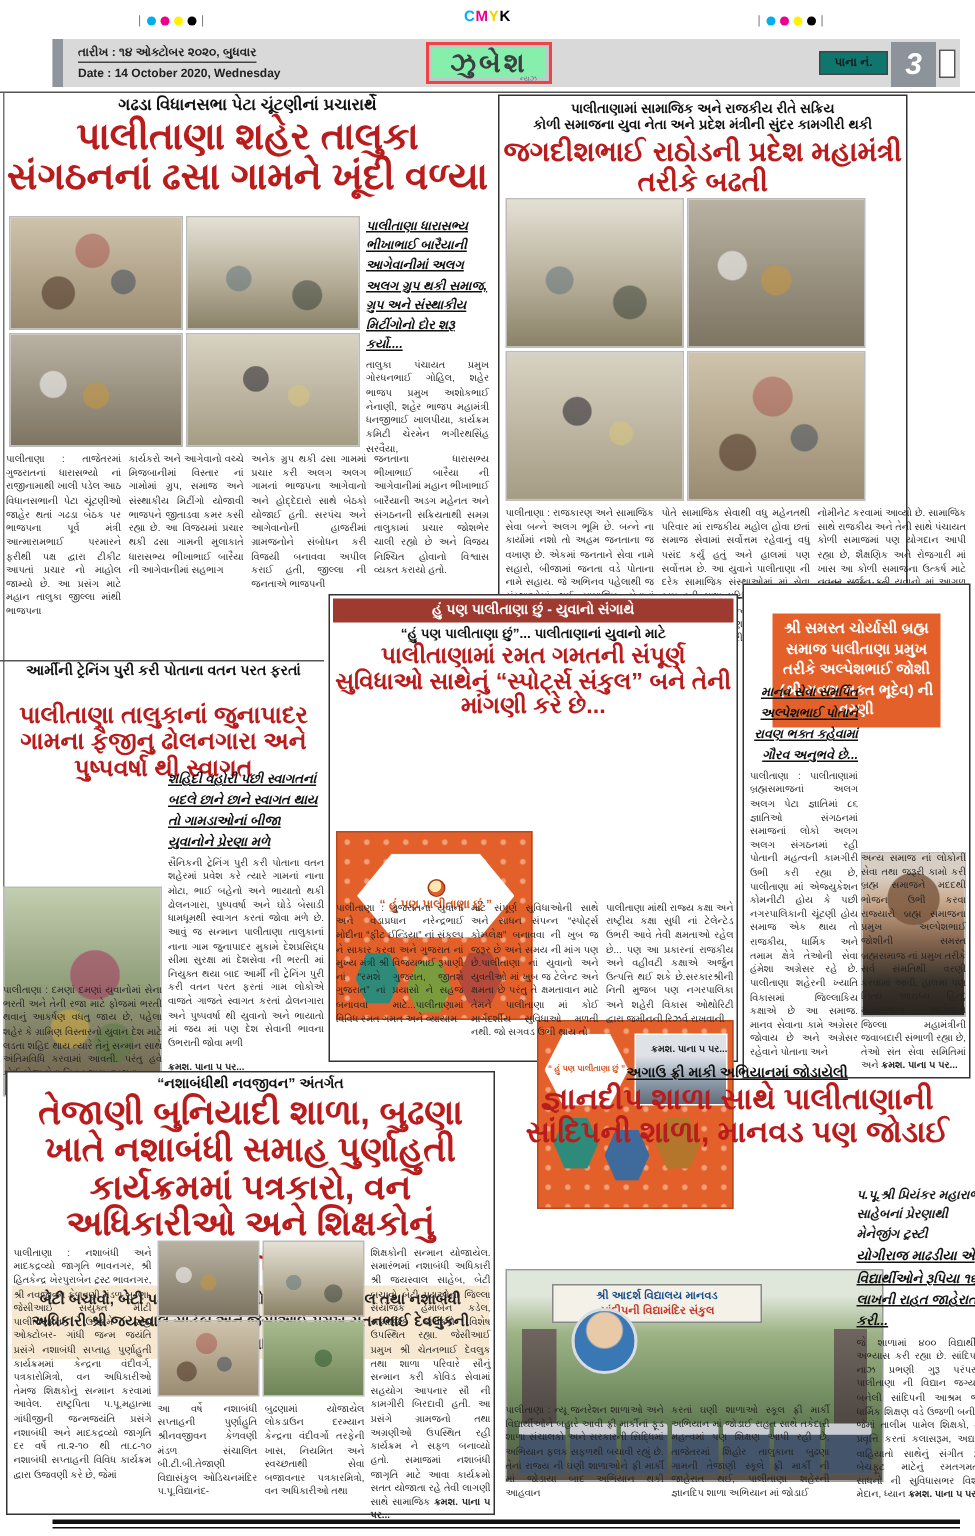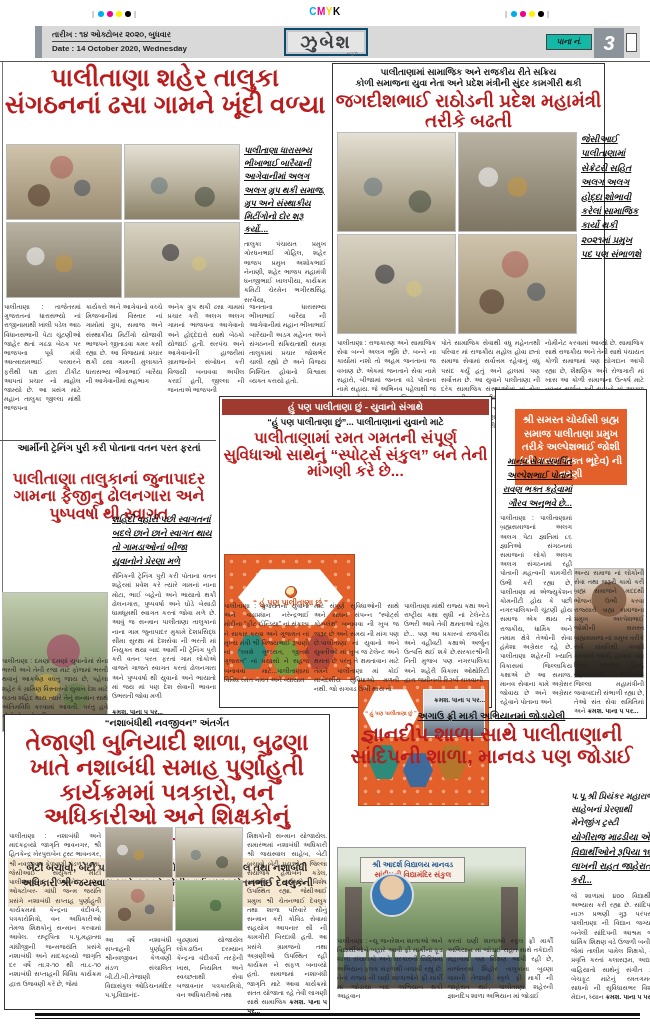--- a/index.html
+++ b/index.html
@@ -9,24 +9,24 @@
   .abs { position:absolute; }
 
   
   .regmarks { font-size:8px; color:#777; letter-spacing:1px; display:flex; align-items:center; gap:3px; }
   .dot { width:6px; height:6px; border-radius:50%; display:inline-block; }
   .cmyk { font-weight:bold; font-size:10px; letter-spacing:.5px; }
   .band { background:#d9d9d9; }
   .band-edge { background:#8f959c; }
   .dateblock { font-size:8px; font-weight:bold; color:#222; }
   .dateblock .gu { border-bottom:1px solid #444; padding-bottom:1px; margin-bottom:2px; display:inline-block; }
-  .masthead-box { background:#e5e5e5; border:2px solid #0c4a6e; box-shadow:0 0 0 2px #c4c7ca inset; text-align:center; }
+  .masthead-box { background:#86efac; border:2px solid #ef4444; box-shadow:0 0 0 2px #c4c7ca inset; text-align:center; }
   .masthead-box .mh { font-size:18px; font-weight:bold; color:#3c4043; letter-spacing:2px; line-height:24px; }
   .masthead-box .mh-sub { font-size:5px; color:#6a6f74; margin-top:-4px; display:block; text-align:right; padding-right:8px; }
-  .pn-label { background:#14b8a6; border:1px solid #444; font-size:8px; font-weight:bold; text-align:center; line-height:14px;font-style:italic; }
+  .pn-label { background:#0f766e; border:1px solid #444; font-size:8px; font-weight:bold; text-align:center; line-height:14px; }
   .pn-num { background:#8d939b; color:#fff; font-size:20px; font-weight:bold; font-style:italic; text-align:center; line-height:30px; }
   .pn-tab { background:#fff; border:1px solid #555; }
 
   .hr { background:#555; }
   .vr { background:#777; }
 
   
   .kicker { font-weight:bold; text-align:center; color:#111; }
   .headline { font-weight:bold; text-align:center; color:#b91c1c; line-height:1.08; }
   .subhead { font-weight:bold; font-style:italic; text-decoration:underline; color:#111; }
@@ -132,20 +132,21 @@
   </div>
 
   <div class="abs pn-label" style="left:546px;top:34px;width:46px;height:16px;">પાના નં.</div>
   <div class="abs pn-num" style="left:594px;top:28px;width:30px;height:30px;">3</div>
   <div class="abs pn-tab" style="left:626px;top:33px;width:11px;height:19px;"></div>
 
   <div class="abs hr" style="left:0;top:61px;width:650px;height:1px;"></div>
   <div class="abs vr" style="left:2px;top:62px;width:1px;height:650px;"></div>
 
   <div class="abs" style="left:4px;top:62px;width:322px;height:378px;">
+    <div class="kicker" style="font-size:11px;margin-top:2px;">ગઢડા વિધાનસભા પેટા ચૂંટણીનાં પ્રચારાર્થે</div>
     <div class="headline" style="font-size:25px;margin-top:2px;">પાલીતાણા શહેર તાલુકા સંગઠનનાં ઢસા ગામને ખૂંદી વળ્યા</div>
     <div class="pg abs" style="left:2px;top:82px;width:234px;height:154px;">
       <div class="ph ph1"></div>
       <div class="ph ph2"></div>
       <div class="ph ph3"></div>
       <div class="ph ph4"></div>
     </div>
     <div class="abs" style="left:240px;top:82px;width:82px;height:156px;">
       <div class="subhead" style="font-size:8.5px;line-height:1.55;">પાલીતાણા ધારાસભ્ય ભીખાભાઈ બારૈયાની આગેવાનીમાં અલગ અલગ ગ્રુપ થકી સમાજ, ગ્રુપ અને સંસ્થાકીય મિટીંગોનો દોર શરૂ કર્યો....</div>
       <div class="body-txt" style="margin-top:3px;">તાલુકા પંચાયત પ્રમુખ ગોરધનભાઈ ગોહિલ, શહેર ભાજપ પ્રમુખ અશોકભાઈ નેનાણી, શહેર ભાજપ મહામંત્રી ધનજીભાઈ ખાલપીયા, કાર્યક્રમ કમિટી ચેરમેન ભગીરથસિંહ સરવૈયા,</div>
@@ -160,23 +161,20 @@
 
   <div class="abs boxed" style="left:332px;top:63px;width:273px;height:336px;">
     <div class="kicker" style="font-size:9px;margin-top:3px;">પાલીતાણામાં સામાજિક અને રાજકીય રીતે સક્રિય</div>
     <div class="kicker" style="font-size:9px;">કોળી સમાજના યુવા નેતા અને પ્રદેશ મંત્રીની સુંદર કામગીરી થકી</div>
     <div class="headline" style="font-size:18.5px;margin-top:2px;">જગદીશભાઈ રાઠોડની પ્રદેશ મહામંત્રી તરીકે બઢતી</div>
     <div class="pg abs" style="left:4px;top:68px;width:240px;height:202px;">
       <div class="ph ph2"></div>
       <div class="ph ph3"></div>
       <div class="ph ph4"></div>
       <div class="ph ph1"></div>
-    </div>
-    <div class="abs" style="left:248px;top:68px;width:63px;height:204px;">
-      <div class="subhead" style="font-size:9px;line-height:1.6;">જેસીઆઈ પાલીતાણામાં સેક્રેટરી સહિત અલગ અલગ હોદ્દા શોભાવી કરેલાં સામાજિક કાર્યો થકી ૨૦૨૧માં પ્રમુખ પદ પણ સંભાળશે</div>
     </div>
     <div class="cols abs" style="left:4px;top:274px;width:307px;height:58px;">
       <div class="body-txt">પાલીતાણા : રાજકારણ અને સામાજિક સેવા બન્ને અલગ ભૂમિ છે. બન્ને ના કાર્યોમાં નશો તો અહમ જનતાના જ વખાણ છે. એકમાં જનતાને સેવા નામે સહારો, બીજામાં જનતા વડે પોતાના નામે સહાય. જે અભિનવ પહેલાથી જ સંસ્થાઓમાં થઈ સામાજિક સેવાનાં ગુણો અહીં જન્મ તો તે અભિનવ રાજકારણમાં જાય તો પણ સેવા માટે પંચાયત વિકાસમાં હાથ ધરાવા અચકાતો નથી.</div>
       <div class="body-txt">પોતે સામાજિક સેવાથી વધુ મહેનતથી પરિવાર માં રાજકીય મહોલ હોવા છતાં સમાજ સેવામાં સર્વોત્તમ રહેવાનું વધુ પસંદ કર્યું હતું અને હાલમાં પણ સર્વોત્તમ છે. આ યુવાને પાલીતાણા ની દરેક સામાજિક સંસ્થાઓમાં માં સેવા કામ કરી ઘણા પરિસ્થિતિ મેળવી છે. અને હોદ્દાઓને ન્યાય આપ્યો છે. જેસીઆઈ પાલીતાણા માં હાલમાં તેને વર્ષ ૨૦૨૦માં સેક્રેટરી તરીકે નો હોદ્દો સંભાળી</div>
       <div class="body-txt">નોમીનેટ કરવામાં આવ્યો છે. સામાજિક સાથે રાજકીય અને તેની સાથે પંચાયત કોળી સમાજમાં પણ યોગદાન આપી રહ્યા છે, શૈક્ષણિક અને રોજગારી માં ખાસ આ કોળી સમાજના ઉત્કર્ષ માટે નવતર સર્જન કરી યુવાનો માં આગળ જ ઉમંગ ઉભો કરે છે, ત્યારે મહાન અભિનવ પહેલ આ યુવાન અન્ય સમાજનાં પણ અગ્રણી વિના સર્જન ધરાવે છે.</div>
     </div>
     <div class="abs body-txt more" style="right:6px;bottom:3px;">ક્રમશ. પાના ૫ પર...</div>
   </div>
 
   <div class="abs hr" style="left:0;top:440px;width:216px;height:1px;"></div>
@@ -253,21 +251,21 @@
     </div>
     <div class="abs body-txt" style="left:242px;top:116px;width:80px;height:174px;">
       <span>શિક્ષકોની સન્માન યોજાયેલ. સમારંભમાં નશાબંધી અધિકારી શ્રી જયસ્વાલ સાહેબ, બેટી બચાવો બેટી પઢાઓના જિલ્લા સંયોજક હેમાબેન કડેલ, સામાજિક કાર્યકરો વિશેષ ઉપસ્થિત રહ્યા. જેસીઆઈ પ્રમુખ શ્રી ચેતનભાઈ દેવલુક તથા શાળા પરિવારે સૌનું સન્માન કરી કોવિડ સેવામાં સહયોગ આપનાર સૌ ની કામગીરી બિરદાવી હતી. આ પ્રસંગે ગ્રામજનો તથા અગ્રણીઓ ઉપસ્થિત રહી કાર્યક્રમ ને સફળ બનાવ્યો હતો. સમાજમાં નશાબંધી જાગૃતિ માટે આવા કાર્યક્રમો સતત યોજાતા રહે તેવી લાગણી સાથે સામાજિક</span>
       <span class="more">ક્રમશ. પાના ૫ પર...</span>
     </div>
   </div>
 
   <div class="abs" style="left:335px;top:710px;width:313px;height:302px;">
     <div class="kicker" style="font-size:9.5px;text-decoration:underline;">અગાઉ ફ્રી માકી અભિયાનમાં જોડાયેલી</div>
     <div class="headline" style="font-size:20px;margin-top:2px;">જ્ઞાનદીપ શાળા સાથે પાલીતાણાની સાંદિપની શાળા, માનવડ પણ જોડાઈ</div>
-    <div class="school abs" style="left:2px;top:80px;width:189px;height:142px;">
+    <div class="school abs" style="left:2px;top:80px;width:252px;height:142px;">
       <div class="signboard">
         <div class="sign1">શ્રી આદર્શ વિદ્યાલય માનવડ</div>
         <div class="sign2">સાંદીપની વિદ્યામંદિર સંકુલ</div>
       </div>
       <div class="pillar" style="left:4%;"></div>
       <div class="pillar" style="right:4%;"></div>
       <div class="inset-circle" style="left:17%;top:18%;width:44px;height:44px;"></div>
       <div class="people-row">
           <i></i>
           <i></i>

